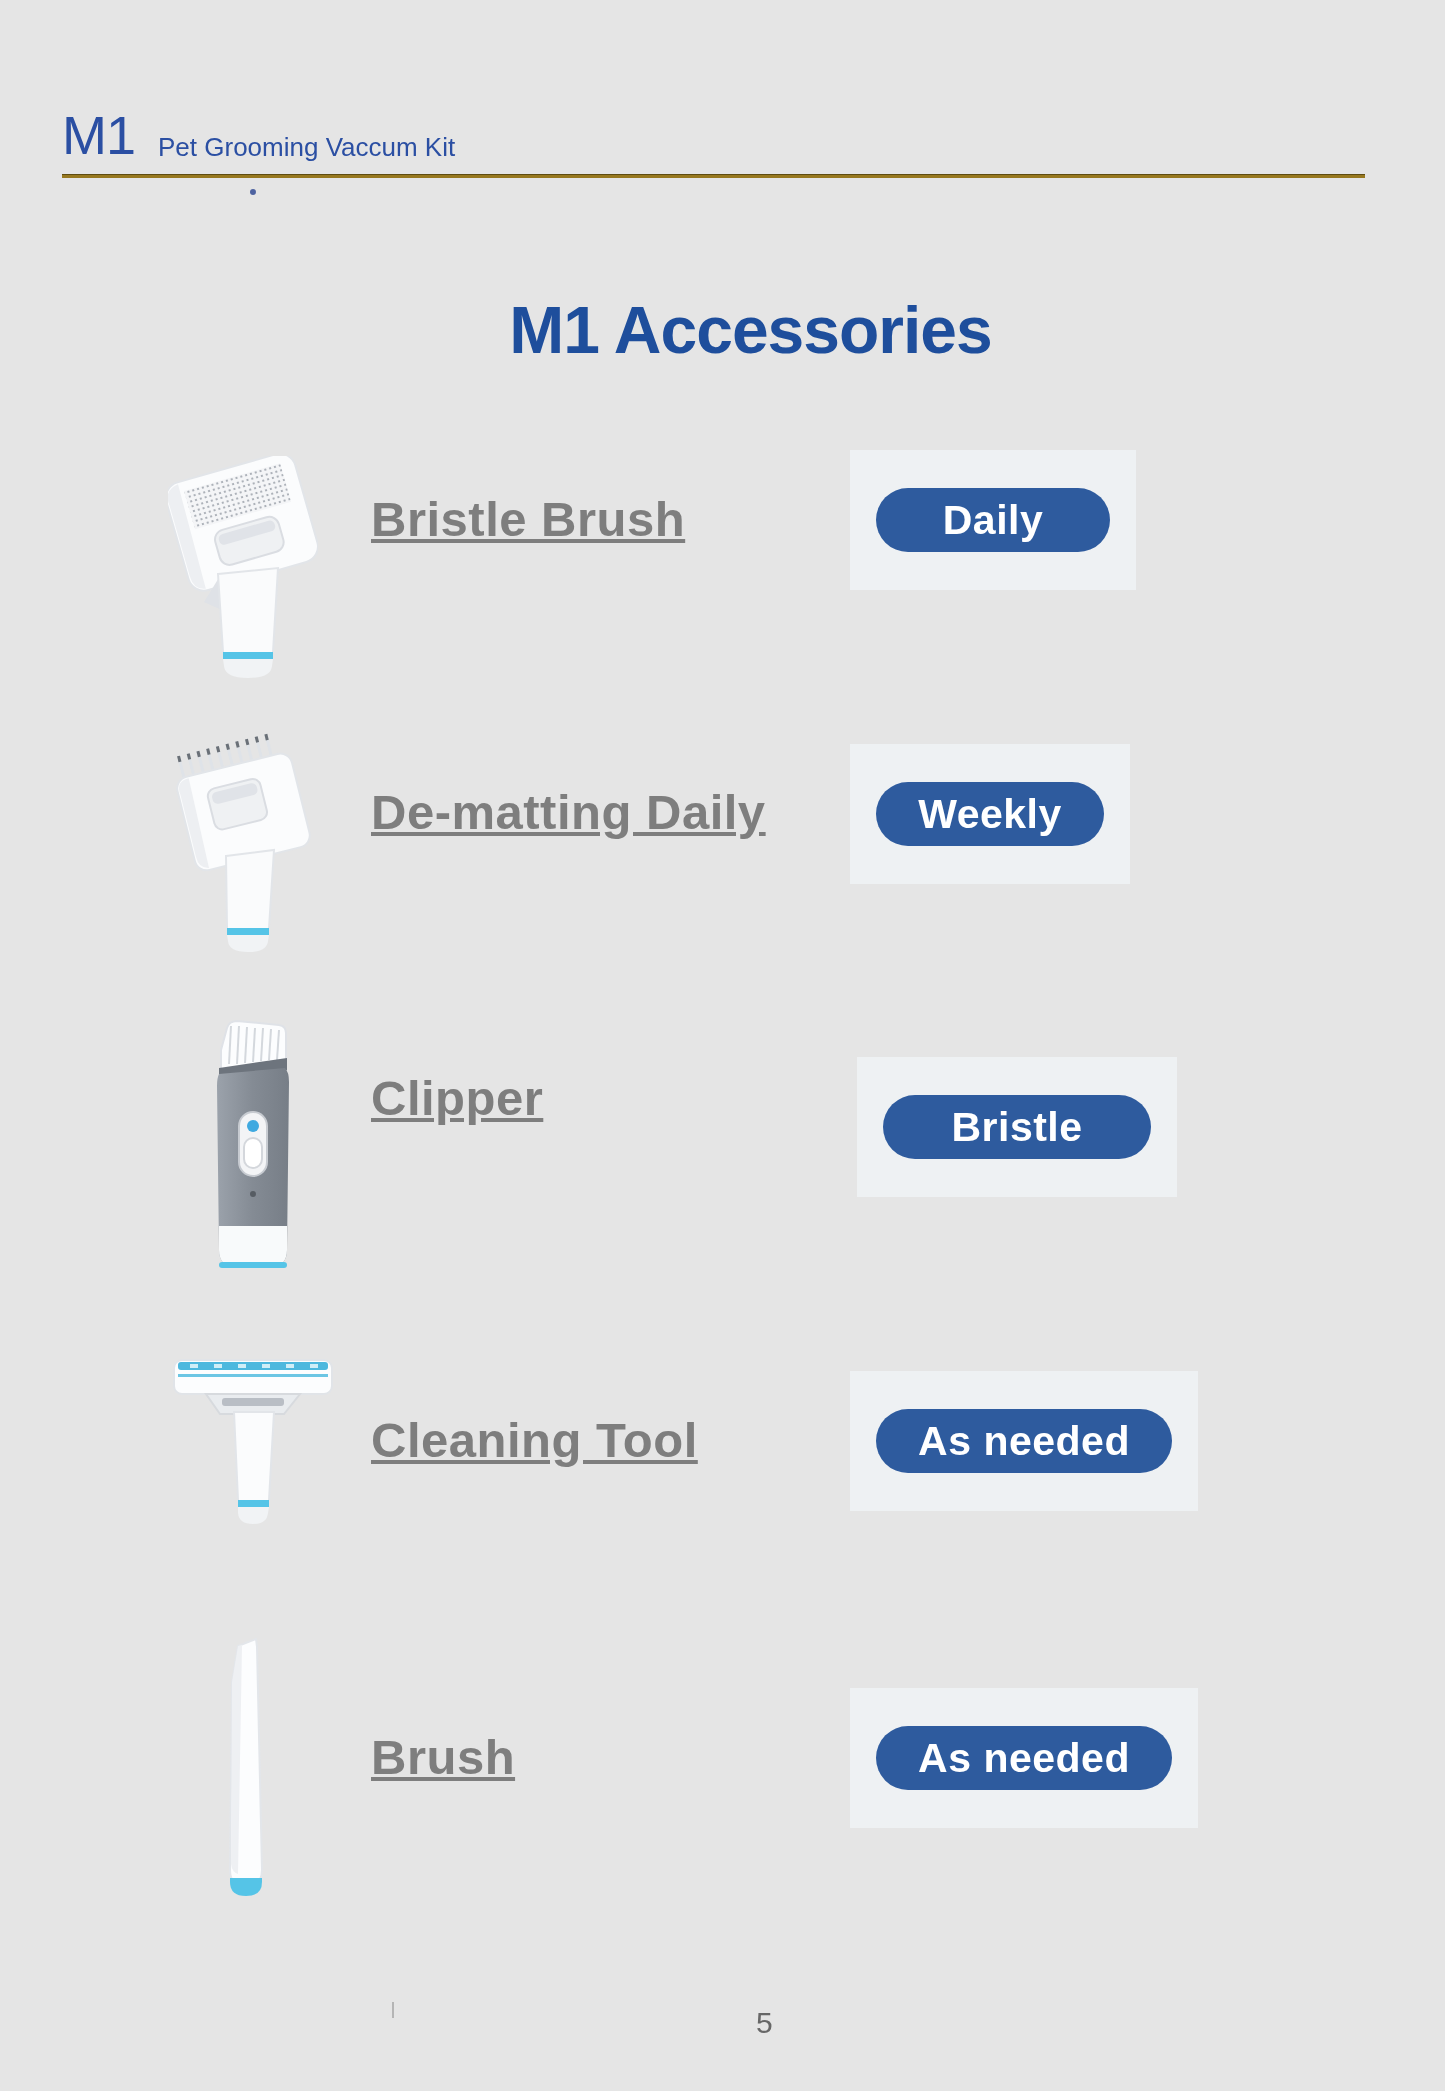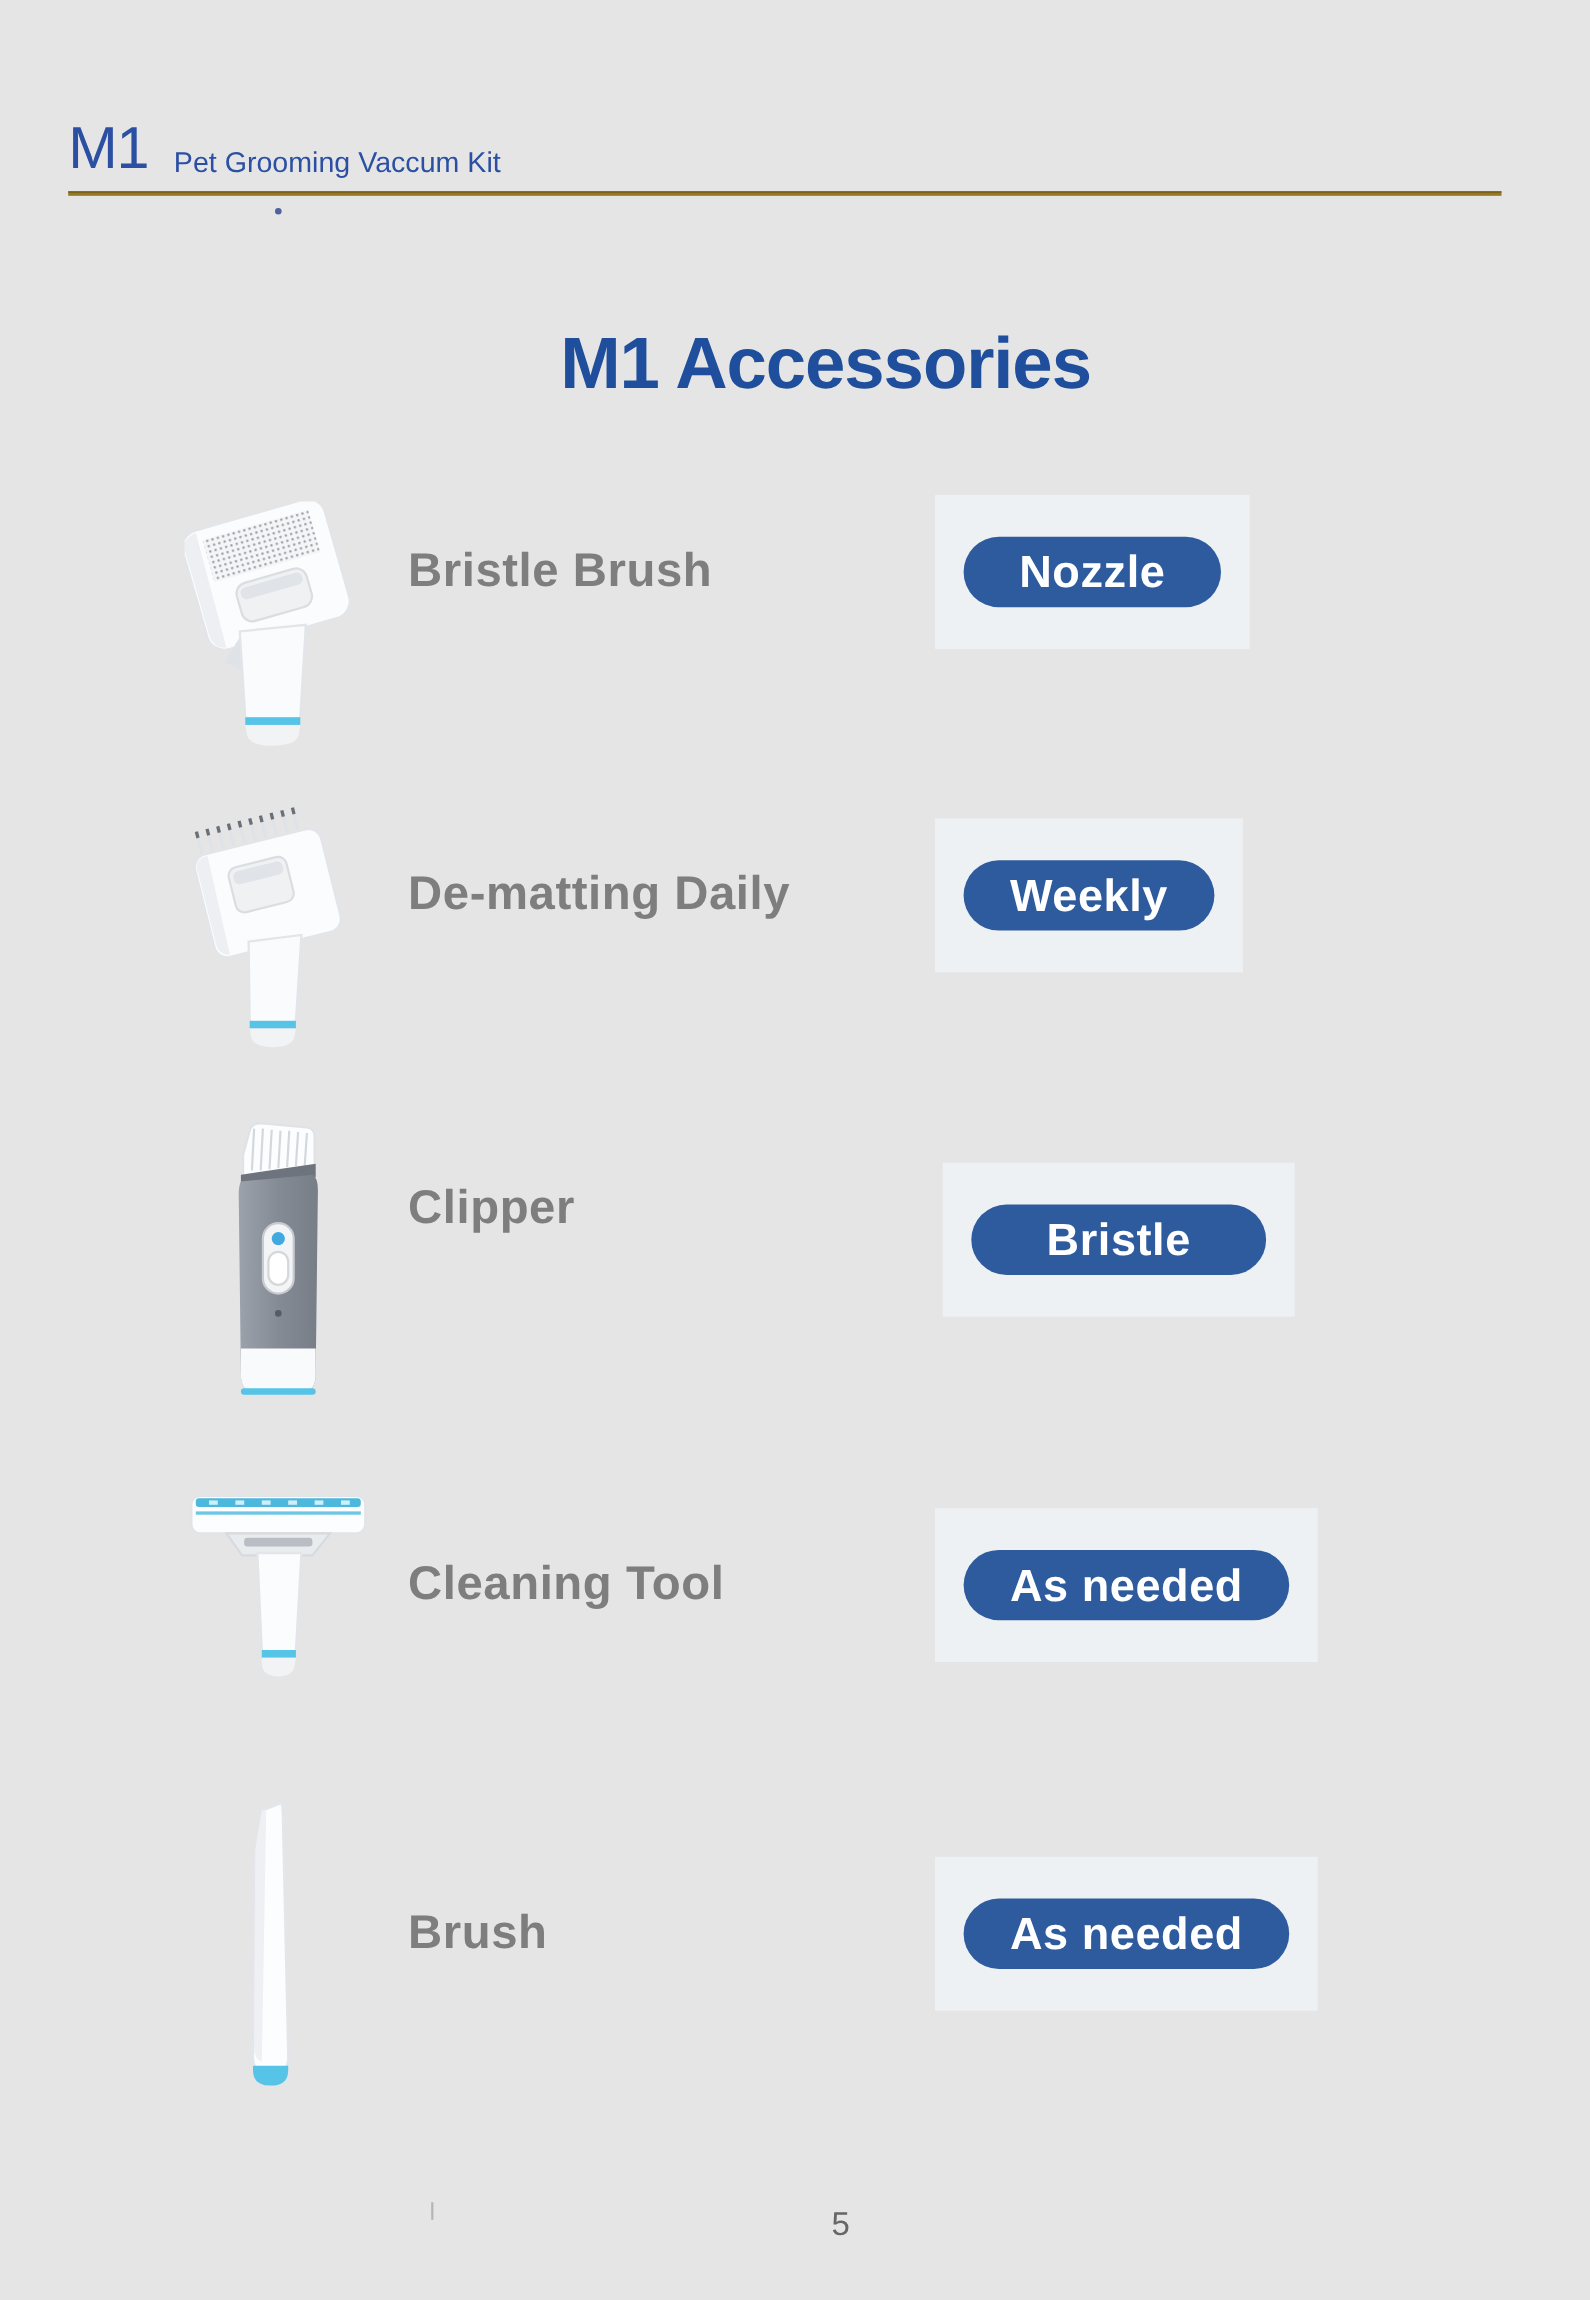--- a/index.html
+++ b/index.html
@@ -26,22 +26,22 @@
   }
   
   .page-title{
     position:absolute;left:0;top:292px;width:100%;text-align:center;
     transform:translateX(28px);
     font-size:66px;font-weight:bold;color:#1e4e9c;letter-spacing:-1px;
   }
   
   .acc-img{position:absolute;}
   .acc-name{
-    position:absolute;left:371px;font-size:43px;line-height:56px;font-weight:bold;
-    color:#7e7e7e;letter-spacing:0.5px;white-space:nowrap;
+    position:absolute;left:371px;font-size:49px;line-height:56px;font-weight:bold;
+    color:#7e7e7e;letter-spacing:0.5px;white-space:nowrap;text-decoration:underline;
   }
   .halo{position:absolute;height:140px;background:#f4f8fb;opacity:0.6;}
   .badge{
     position:absolute;height:64px;border-radius:33px;background:#2e5b9e;
     display:inline-flex;align-items:center;justify-content:center;
     color:#ffffff;font-size:41px;font-weight:bold;letter-spacing:0.5px;
     padding:0 30px;box-sizing:border-box;white-space:nowrap;
   }
   
   .foot-tick{position:absolute;left:392px;top:2002px;width:2px;height:16px;background:#b5b5b5;}
@@ -74,21 +74,21 @@
         <rect x="44" y="68" width="66" height="36" rx="10" fill="#eff1f3" stroke="#dadde2" stroke-width="2"></rect>
         <rect x="48" y="72" width="58" height="11" rx="5" fill="#e0e3e8"></rect>
       </g>
       <path d="M52 120 L36 146 L54 154 Z" fill="#dfe2e7"></path>
       <path d="M50 118 L110 112 L105 196 Q104 200 79 200 Q54 200 55 196 Z" fill="#fafbfc" stroke="#e2e5e9" stroke-width="2"></path>
       <rect x="55" y="196" width="50" height="7" fill="#55c4e7"></rect>
       <path d="M55 203 L105 203 L104 210 Q103 222 80 222 Q57 222 56 210 Z" fill="#f1f3f5"></path>
     </svg>
     <div class="acc-name" style="top:491px;">Bristle Brush</div>
     <div class="halo" style="left:850px;top:450px;width:286px;"></div>
-    <div class="badge" style="left:876px;top:488px;min-width:234px;">Nozzle</div>
+    <div class="badge" style="left:876px;top:488px;min-width:234px;">Daily</div>
   </div>
 
   <div>
     <svg class="acc-img" style="left:168px;top:730px;" width="150" height="232" viewBox="0 0 150 232">
       <g transform="rotate(-14 75 80)">
         <g>
           <rect x="24" y="12" width="3" height="26" fill="#dfe3e8"></rect>
             <rect x="24" y="12" width="3" height="6" fill="#6a7077"></rect>
           <rect x="34" y="12" width="3" height="26" fill="#dfe3e8"></rect>
             <rect x="34" y="12" width="3" height="6" fill="#6a7077"></rect>

